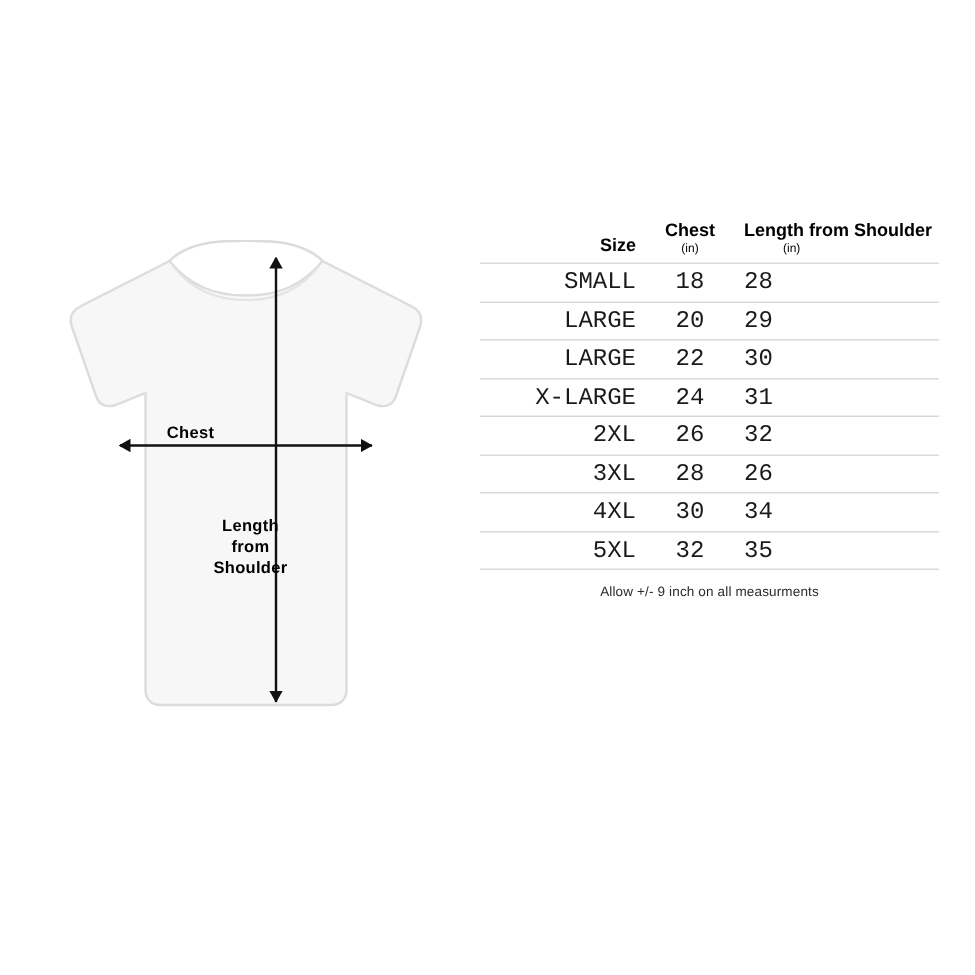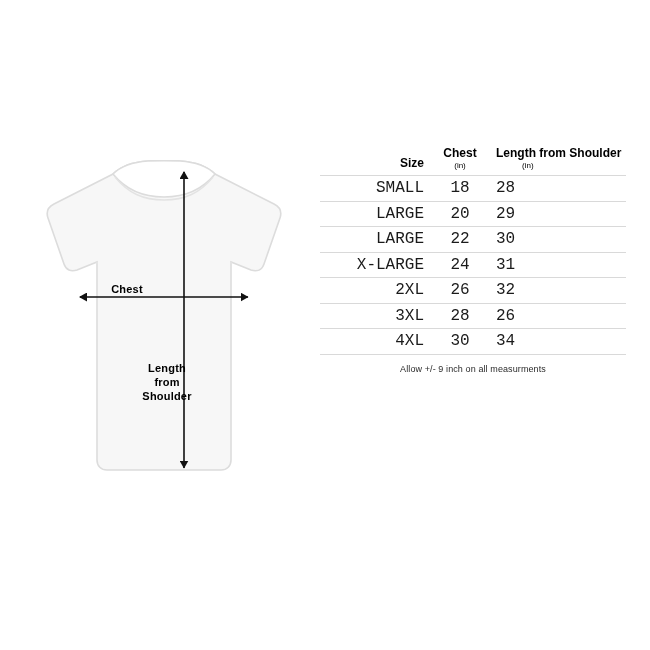--- a/index.html
+++ b/index.html
@@ -39,21 +39,21 @@
     line-height: 14px;
     letter-spacing: 0.2px;
   }
   #chest-label {
     left: 92px;
     top: 282px;
     width: 70px;
   }
   #length-label {
     left: 128px;
-    top: 361px;
+    top: 344px;
     width: 78px;
   }
 
   
   #chart-panel {
     position: absolute;
     left: 320px;
     top: 130px;
     width: 310px;
   }
@@ -255,19 +255,24 @@
         <tr>
           <td class="col-size">3XL</td>
           <td class="col-chest">28</td>
           <td class="col-length">26</td>
         </tr>
         <tr>
           <td class="col-size">4XL</td>
           <td class="col-chest">30</td>
           <td class="col-length">34</td>
         </tr>
+        <tr>
+          <td class="col-size">5XL</td>
+          <td class="col-chest">32</td>
+          <td class="col-length">35</td>
+        </tr>
       </tbody>
     </table>
 
     <div class="note">Allow +/- 9 inch on all measurments</div>
   </div>
 
 </div>
 
 </body></html>

